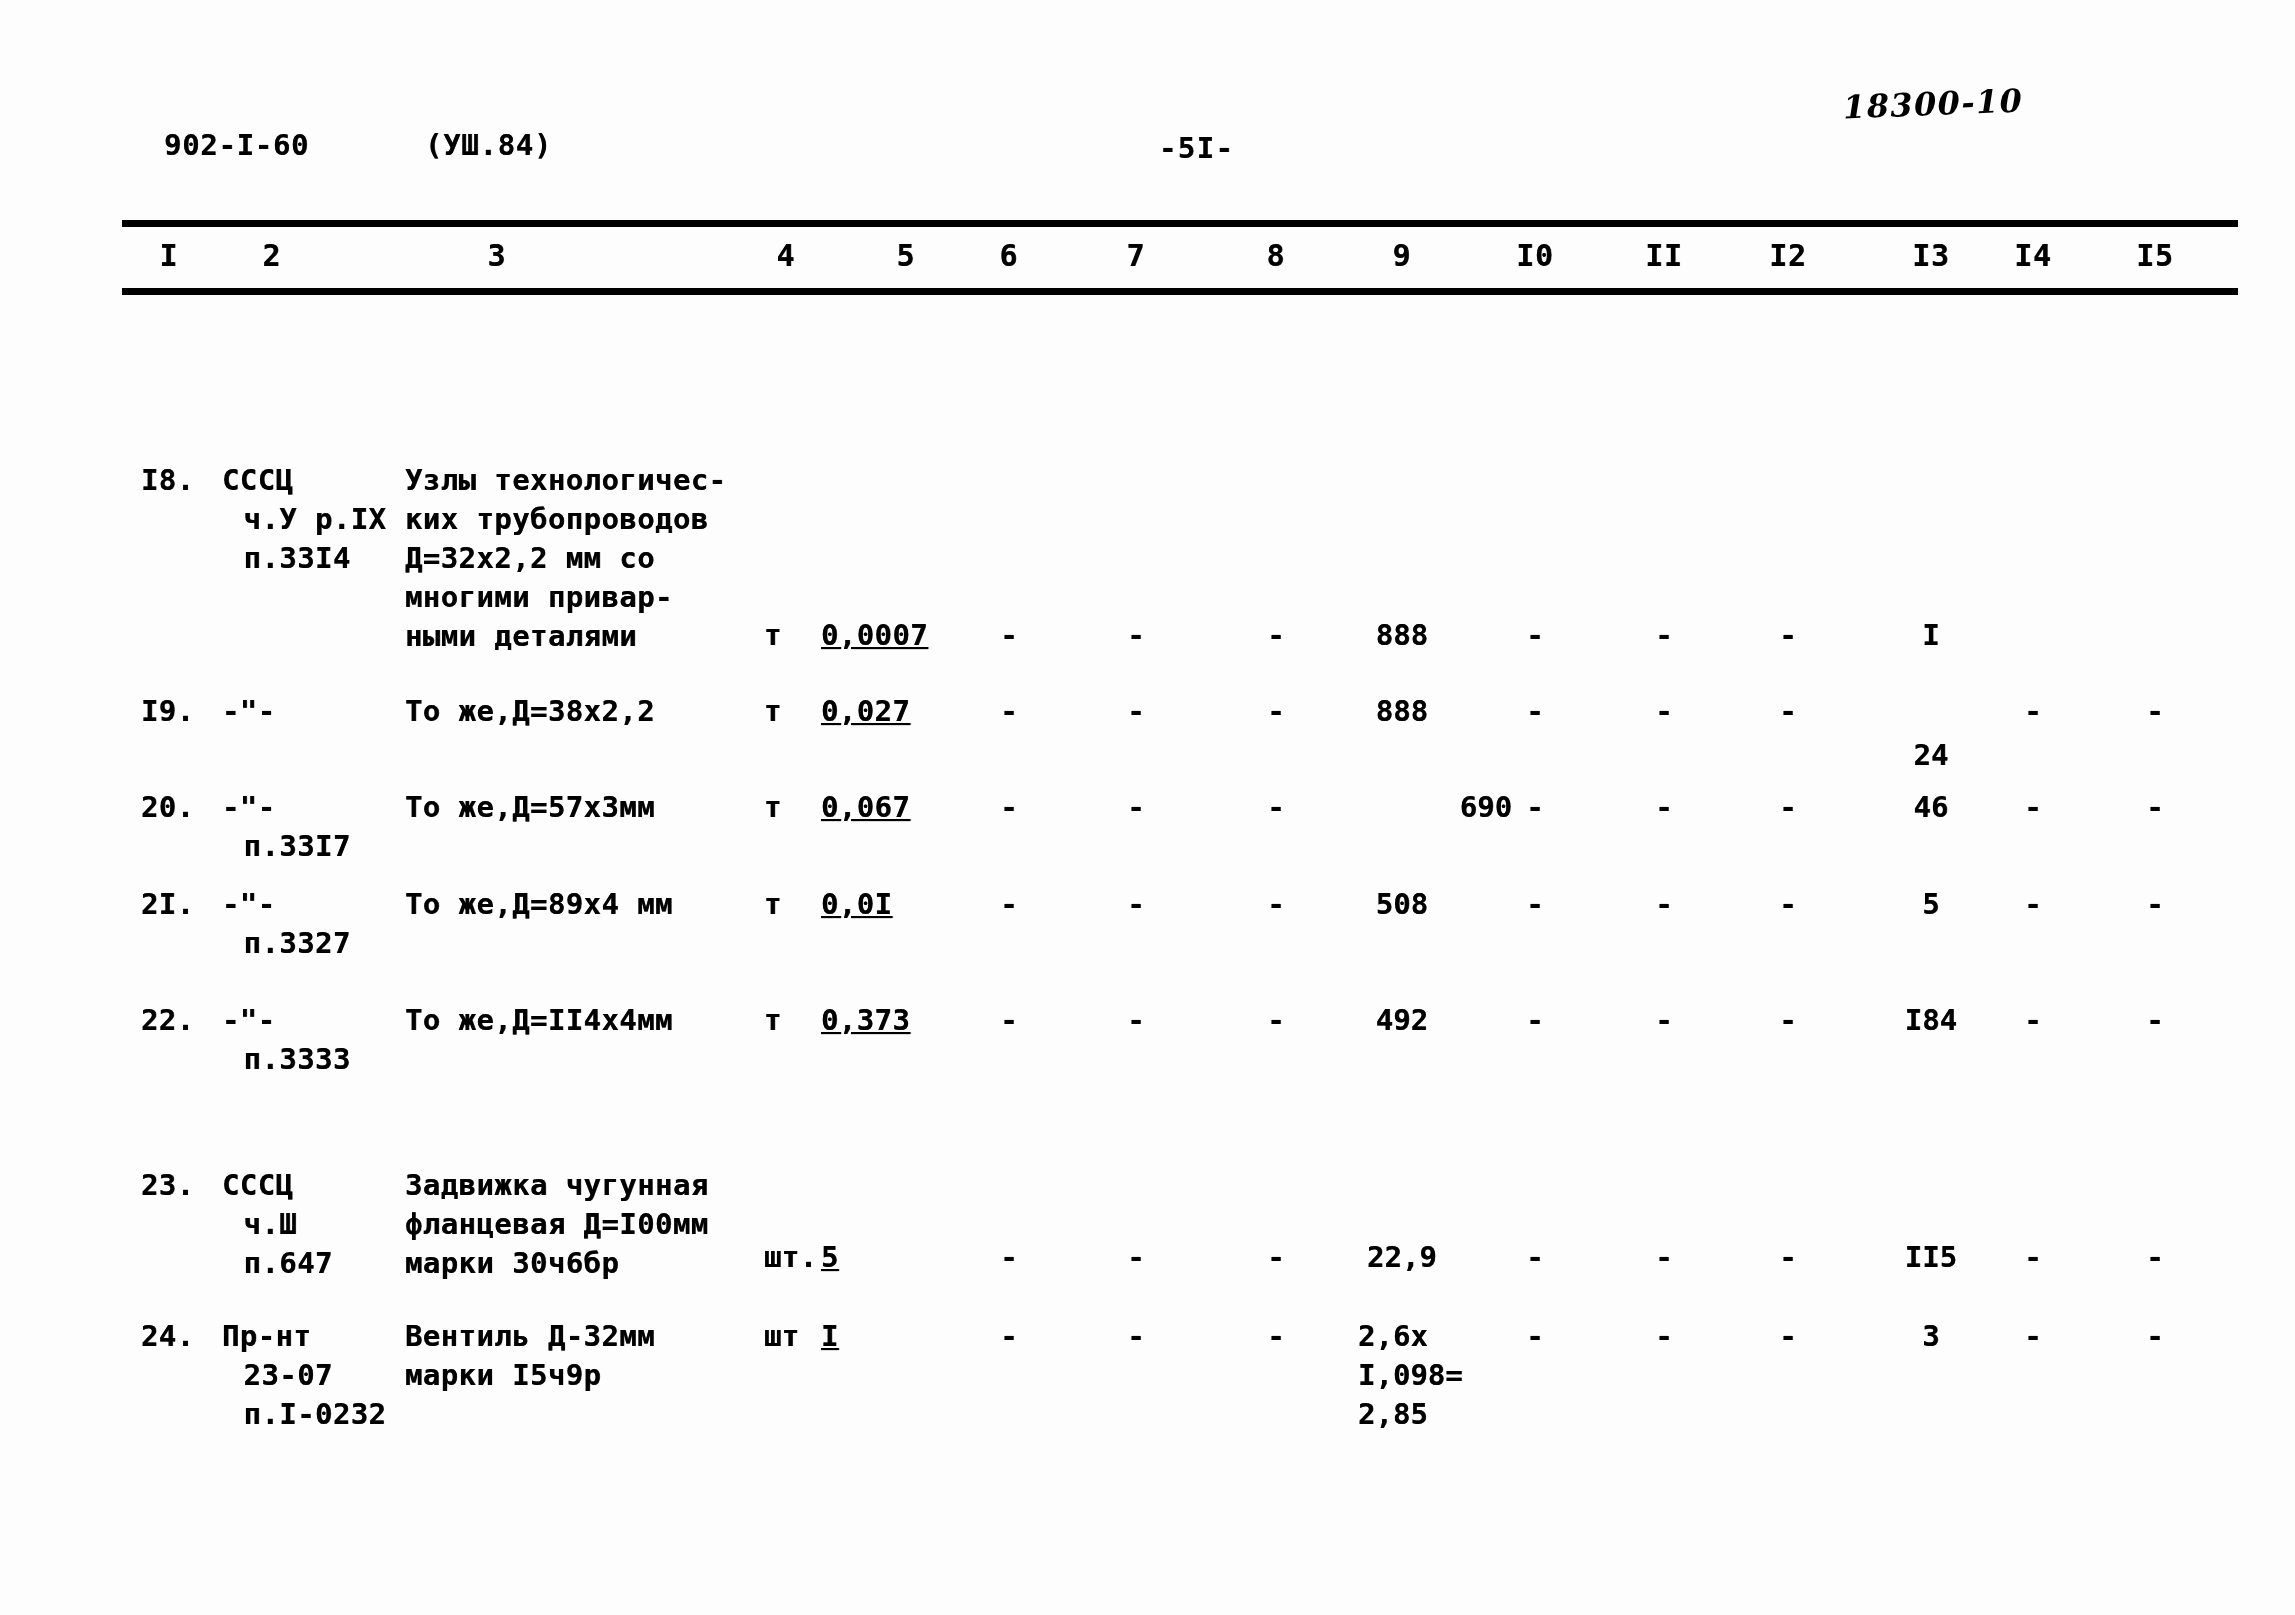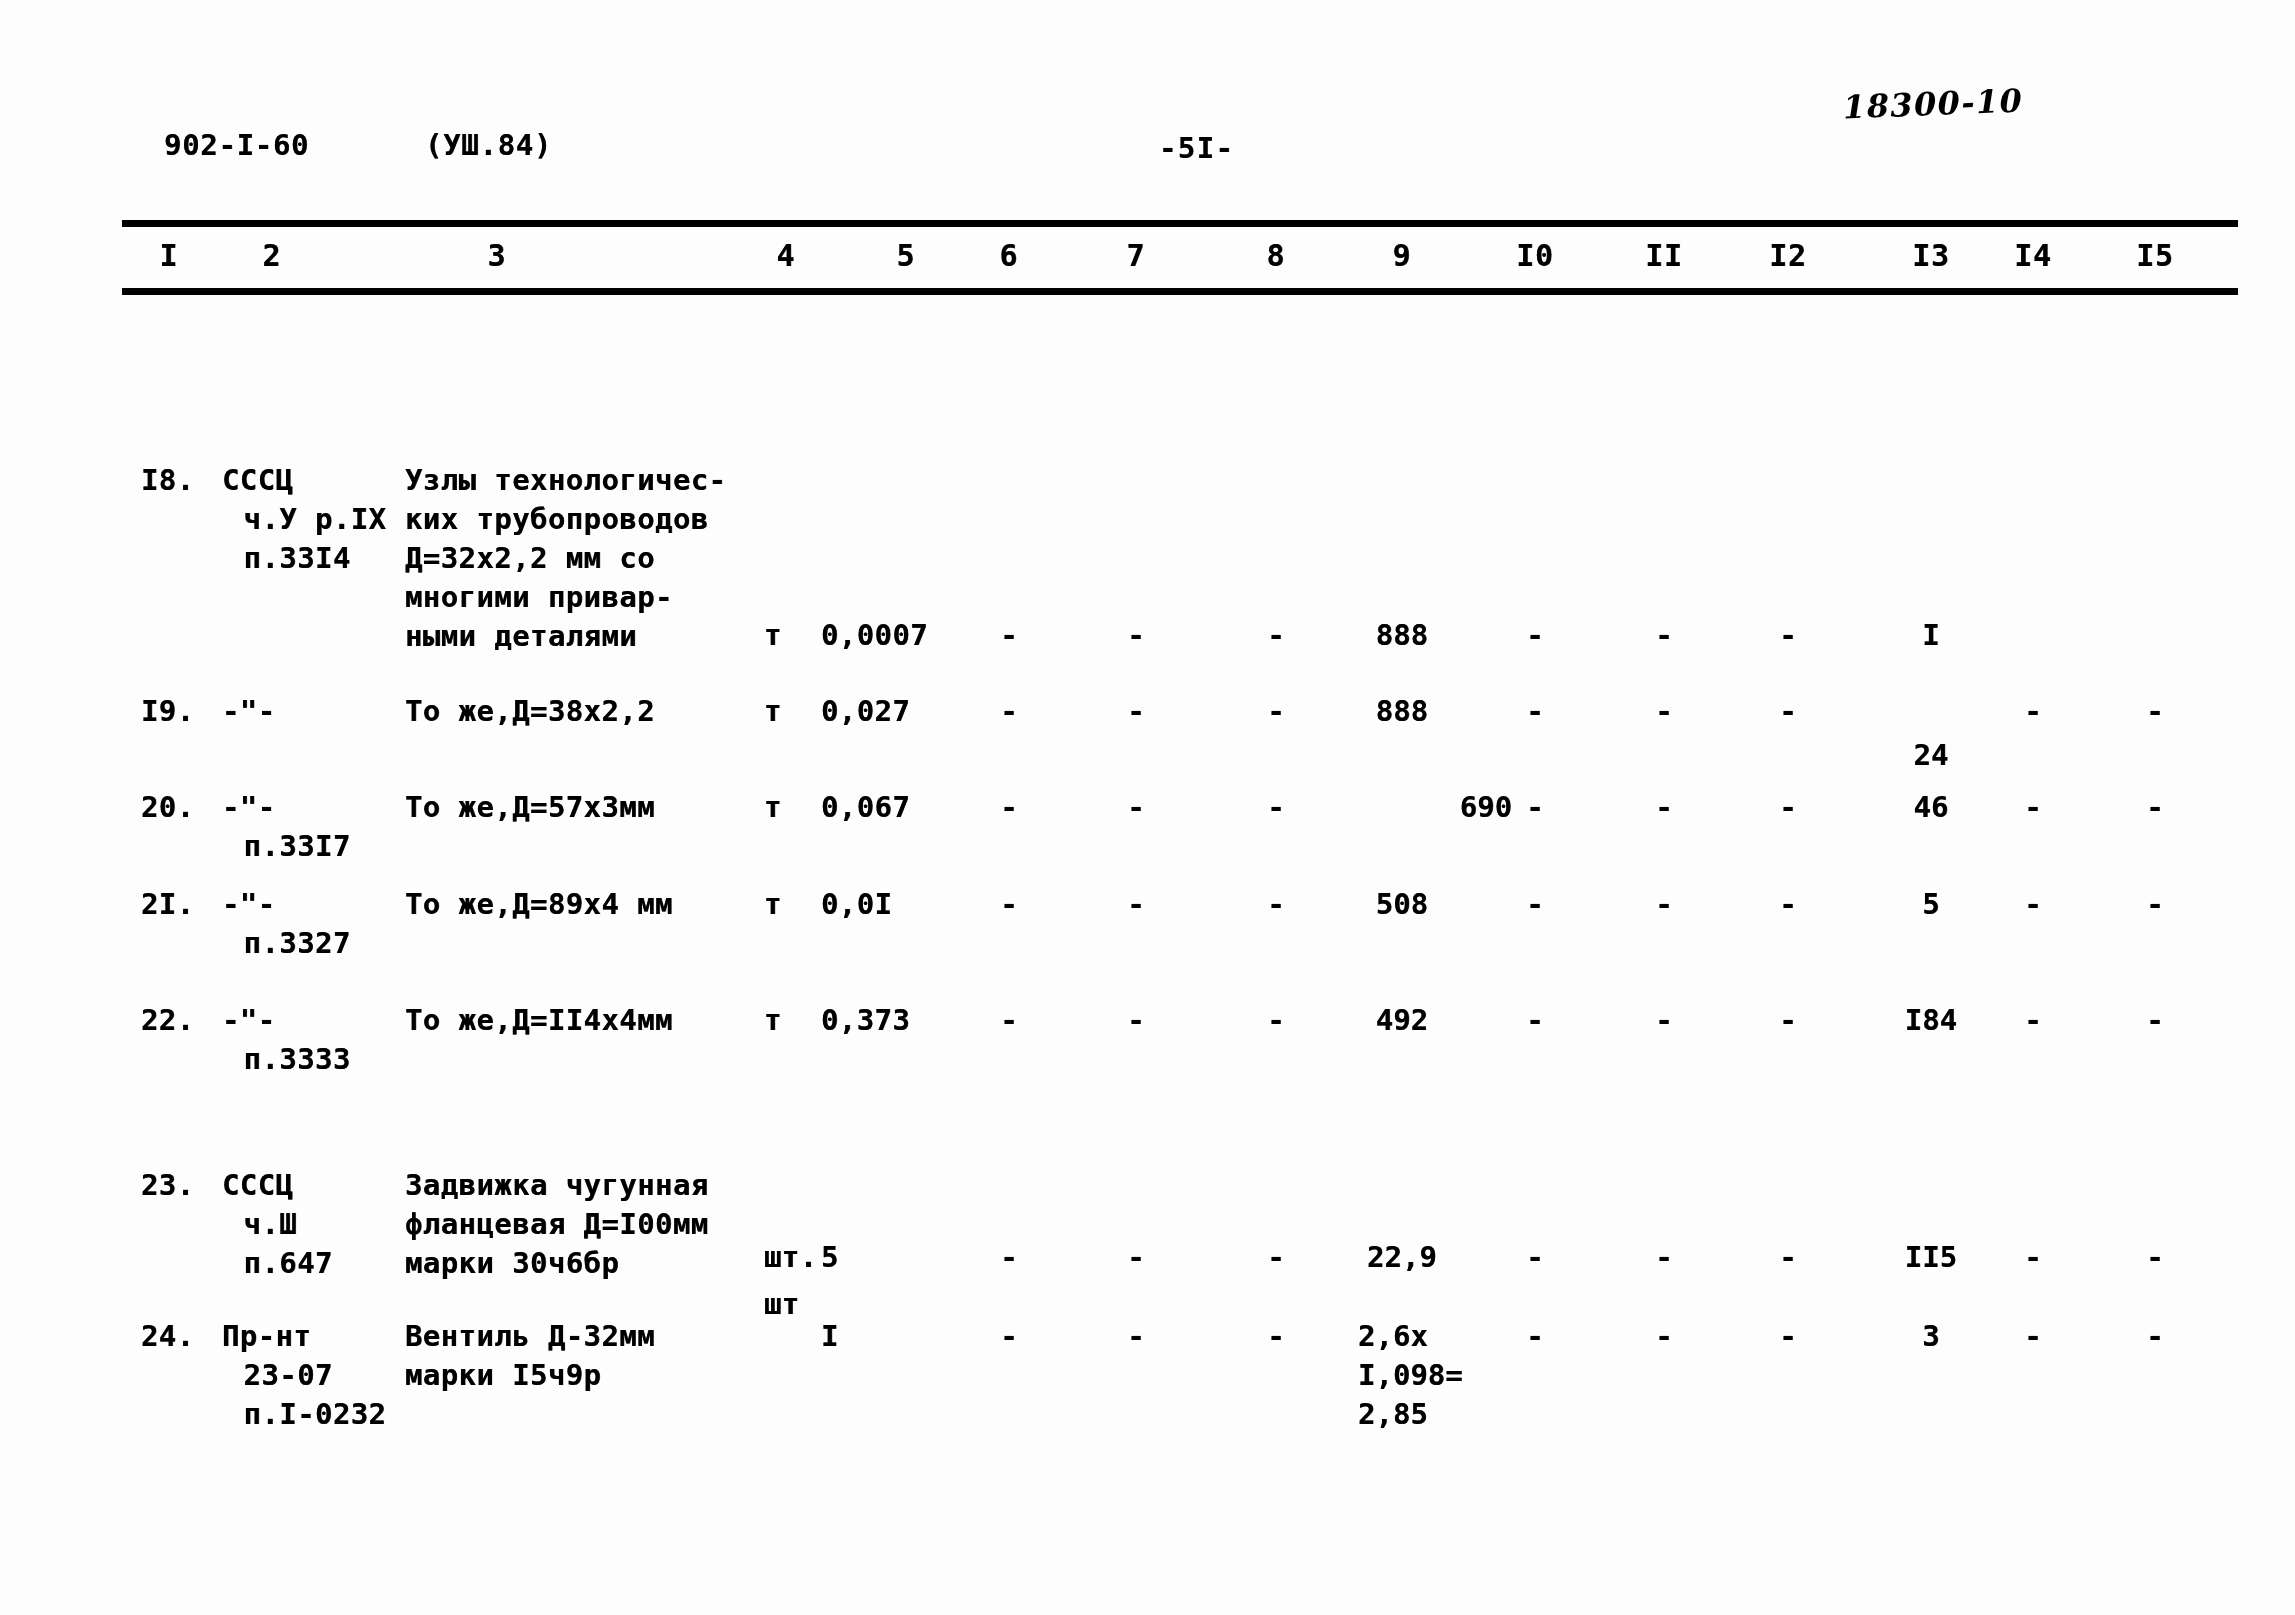--- a/index.html
+++ b/index.html
@@ -80,21 +80,21 @@
     position: absolute;
     font-size: 29px;
     font-weight: 700;
     line-height: 39px;
     letter-spacing: 0.4px;
   }
   .cell.c-num   { left: 141px; text-align: left; }
   .cell.c-src   { left: 222px; text-align: left; }
   .cell.c-desc  { left: 405px; text-align: left; }
   .cell.c-unit  { left: 764px; text-align: left; }
-  .cell.c-qty   { left: 821px; text-align: left; }
+  .cell.c-qty   { left: 821px; text-align: left; text-decoration: underline; }
 
   .mark {
     position: absolute;
     font-size: 29px;
     font-weight: 700;
     line-height: 39px;
     transform: translateX(-50%);
     text-align: center;
   }
 
@@ -289,21 +289,21 @@
         <div class="cell c-num" style="top: 1317px;">24.</div>
         <div class="cell c-src" style="top: 1317px;">
           <div>Пр-нт</div>
           <div style="padding-left: 21.6px;">23-07</div>
           <div style="padding-left: 21.6px;">п.I-0232</div>
         </div>
         <div class="cell c-desc" style="top: 1317px;">
           <div>Вентиль Д-32мм</div>
           <div>марки I5ч9р</div>
         </div>
-        <div class="cell c-unit" style="top: 1285px; text-align: center;">шт</div>
+        <div class="cell c-unit" style="top: 1317px; text-align: center;">шт</div>
         <div class="cell c-qty" style="top: 1317px;">I</div>
         <div class="mark" style="left: 1009px; top: 1317px;">-</div>
         <div class="mark" style="left: 1136px; top: 1317px;">-</div>
         <div class="mark" style="left: 1276px; top: 1317px;">-</div>
         <div class="mark" style="left: 1402px; top: 1317px; transform: translateX(-42%);">
           <div style="text-align: left;">2,6х</div>
           <div style="text-align: left;">I,098=</div>
           <div style="text-align: left;">2,85</div>
         </div>
         <div class="mark" style="left: 1535px; top: 1317px;">-</div>

